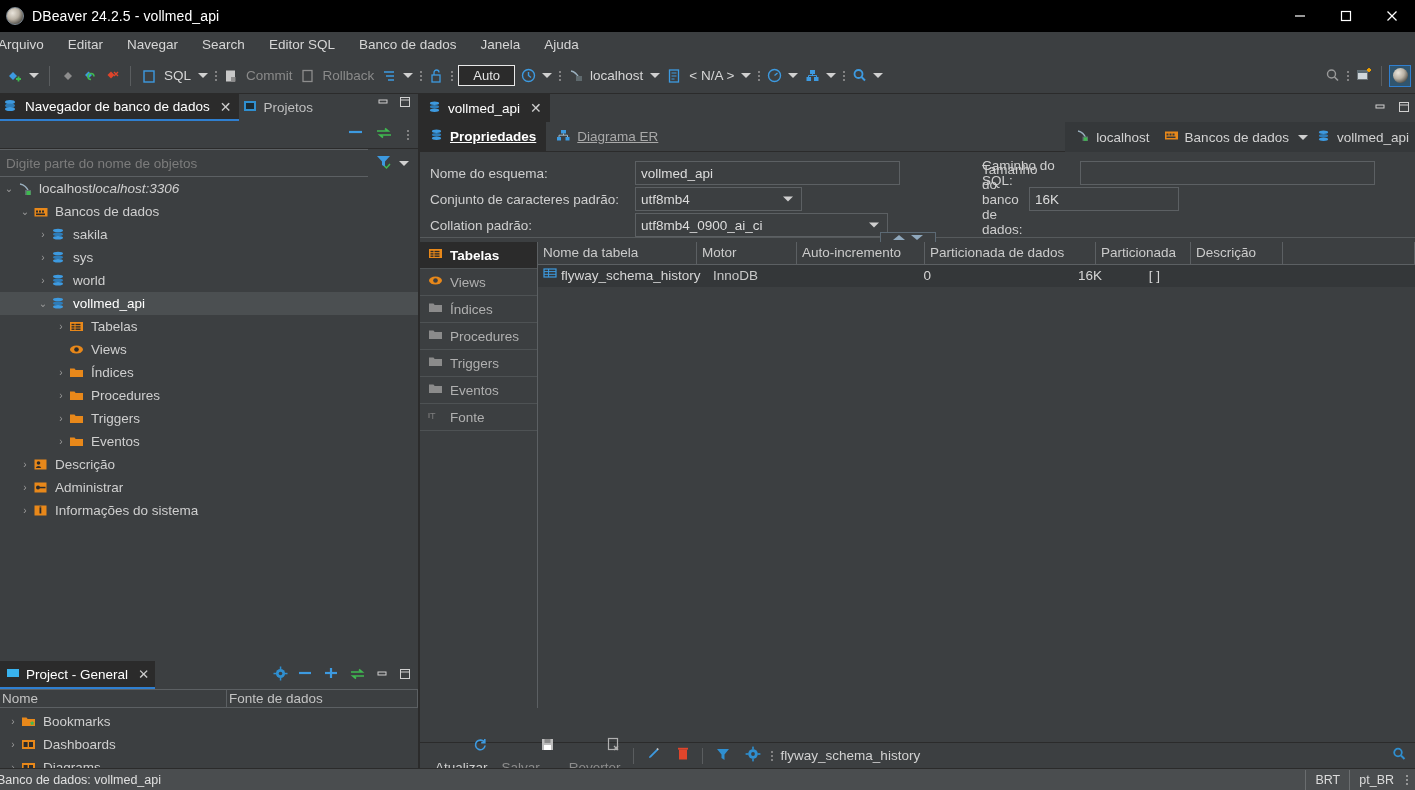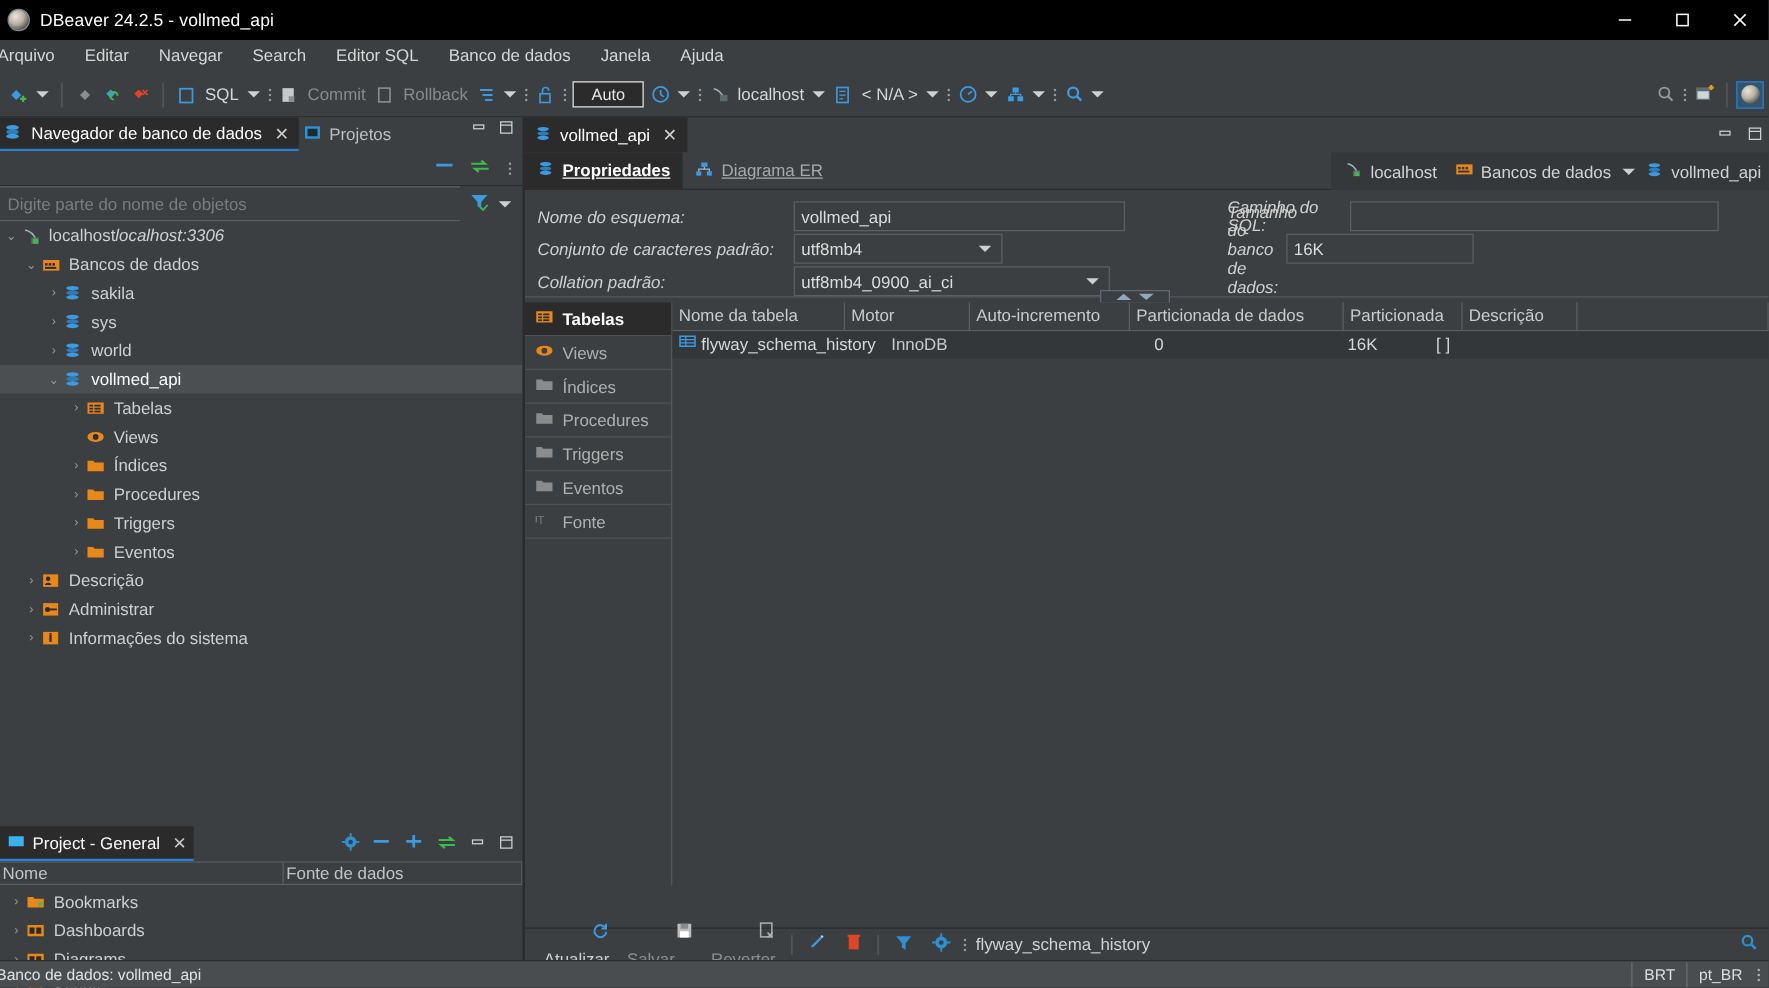--- a/index.html
+++ b/index.html
@@ -129,21 +129,21 @@
                 border-bottom: 1px solid #2b2b2b; }
   .sub-tab { display: flex; align-items: center; gap: 6px; padding: 0 10px; font-size: 13.5px; color: #a9a9a9; text-decoration: underline; }
   .sub-tab.active { background: #2b2b2b; color: #ffffff; font-weight: bold; }
   .breadcrumb { position: absolute; right: 0; top: 0; height: 30px; background: #35383a;
                 display: flex; align-items: center; gap: 6px; padding: 0 6px 0 10px; font-size: 13.5px; color: #d2d2d2; }
   .bc-sep { width: 0; height: 0; border-left: 5px solid transparent; border-right: 5px solid transparent;
             border-top: 5px solid #cfcfcf; margin: 0 3px; }
 
   .props { position: relative; height: 80px; background: #3c3f41; padding-top: 8px; }
   .prop-row { display: flex; align-items: center; height: 26px; }
-  .prop-label { font-size: 13.5px; color: #cfcfcf; text-align: left; font-style: italic; }
+  .prop-label { font-size: 13.5px; color: #cfcfcf; text-align: left; }
   .prop-input {
     background: #3c3f41; border: 1px solid #5c6063; color: #dcdcdc;
     font-size: 13.5px; height: 24px; display: flex; align-items: center; padding: 0 5px;
   }
   .prop-combo { position: relative; }
   .prop-combo .cb-arrow {
     position: absolute; right: 8px; top: 50%; transform: translateY(-50%);
     width: 0; height: 0; border-left: 5px solid transparent; border-right: 5px solid transparent;
     border-top: 5px solid #cfcfcf;
   }
@@ -939,21 +939,21 @@
                 <text x="2" y="11" font-size="9" fill="#7e7e7e" font-family="Liberation Sans">T</text>
                 <path d="M1 5 l-0 5" stroke="#7e7e7e" stroke-width="1"></path>
               </svg>
           </span>
           <span>Fonte</span>
         </div>
       </div>
 
       <div class="grid">
         <div class="grid-head">
-          <div class="gh" style="width:138px;">Nome da tabela</div>
+          <div class="gh" style="width:159px;">Nome da tabela</div>
           <div class="gh" style="width:100px;">Motor</div>
           <div class="gh" style="width:128px;">Auto-incremento</div>
           <div class="gh" style="width:171px;">Particionada de dados</div>
           <div class="gh" style="width:95px;">Particionada</div>
           <div class="gh" style="width:92px;">Descrição</div>
           <div class="gh" style="flex:1;"></div>
         </div>
         <div class="grid-row">
           <div class="gc" style="width:170px; display:flex; align-items:center; gap:4px;">
             <span>

